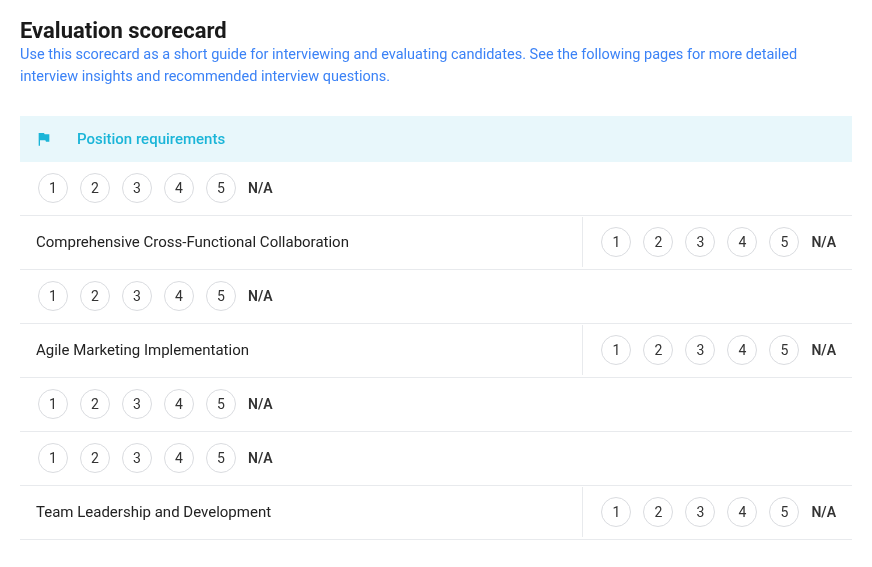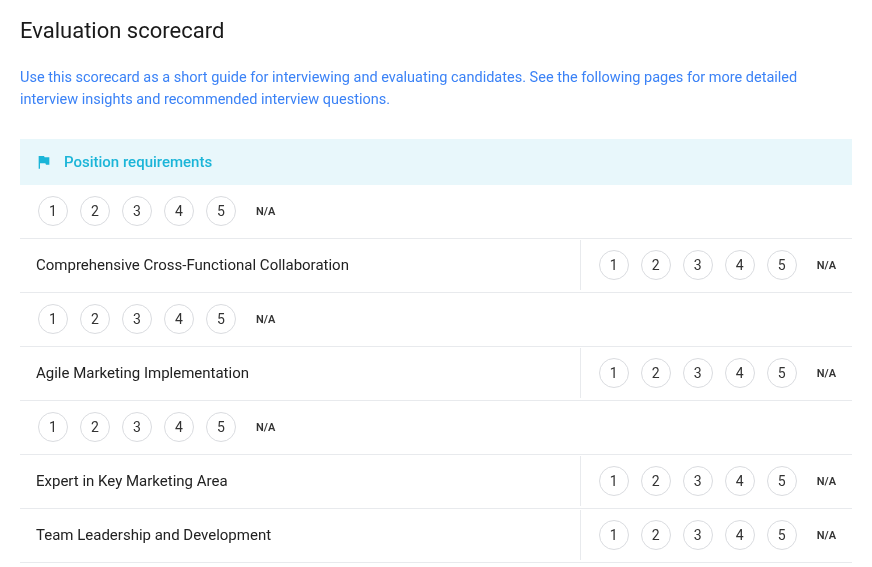--- a/index.html
+++ b/index.html
@@ -9,37 +9,37 @@
     }
     body {
       font-family: -apple-system, BlinkMacSystemFont, "Segoe UI", Roboto, "Helvetica Neue", Arial, sans-serif;
       background: #ffffff;
       padding: 18px 20px;
       color: #333;
       width: 872px;
     }
     .page-title {
       font-size: 22px;
-      font-weight: 400;
+      font-weight: 700;
       color: #1a1a1a;
-      margin-bottom: 24px;
+      margin-bottom: 1px;
     }
     .page-subtitle {
       font-size: 14.5px;
       color: #3b82f6;
       line-height: 1.5;
       margin-bottom: 28px;
       max-width: 780px;
     }
     .section-header {
       background: #e8f7fb;
       padding: 14px 16px;
       display: flex;
       align-items: center;
-      gap: 12px;
+      gap: 25px;
     }
     .flag-icon {
       width: 16px;
       height: 16px;
       fill: #1bb5d8;
     }
     .section-header-label {
       color: #1bb5d8;
       font-size: 15px;
       font-weight: 500;
@@ -71,24 +71,23 @@
       background: #fff;
       display: flex;
       align-items: center;
       justify-content: center;
       font-size: 14px;
       color: #333;
       cursor: pointer;
       user-select: none;
     }
     .rating-na {
-      font-size: 11px;
+      font-size: 14px;
       font-weight: 600;
       color: #333;
-      margin-left: 8px;
       cursor: pointer;
       user-select: none;
     }
   </style>
 </head>
 <body>
 
 <h1 class="page-title">Evaluation scorecard</h1>
 <p class="page-subtitle">Use this scorecard as a short guide for interviewing and evaluating candidates. See the following pages for more detailed interview insights and recommended interview questions.</p>
 
@@ -146,21 +145,20 @@
       <div class="rating-cell">
         <div class="rating-btn">1</div>
         <div class="rating-btn">2</div>
         <div class="rating-btn">3</div>
         <div class="rating-btn">4</div>
         <div class="rating-btn">5</div>
         <div class="rating-na">N/A</div>
       </div>
     </div>
     <div class="requirement-row">
-      <div class="requirement-label">Expert in Key Marketing Area</div>
       <div class="rating-cell">
         <div class="rating-btn">1</div>
         <div class="rating-btn">2</div>
         <div class="rating-btn">3</div>
         <div class="rating-btn">4</div>
         <div class="rating-btn">5</div>
         <div class="rating-na">N/A</div>
       </div>
     </div>
     <div class="requirement-row">

